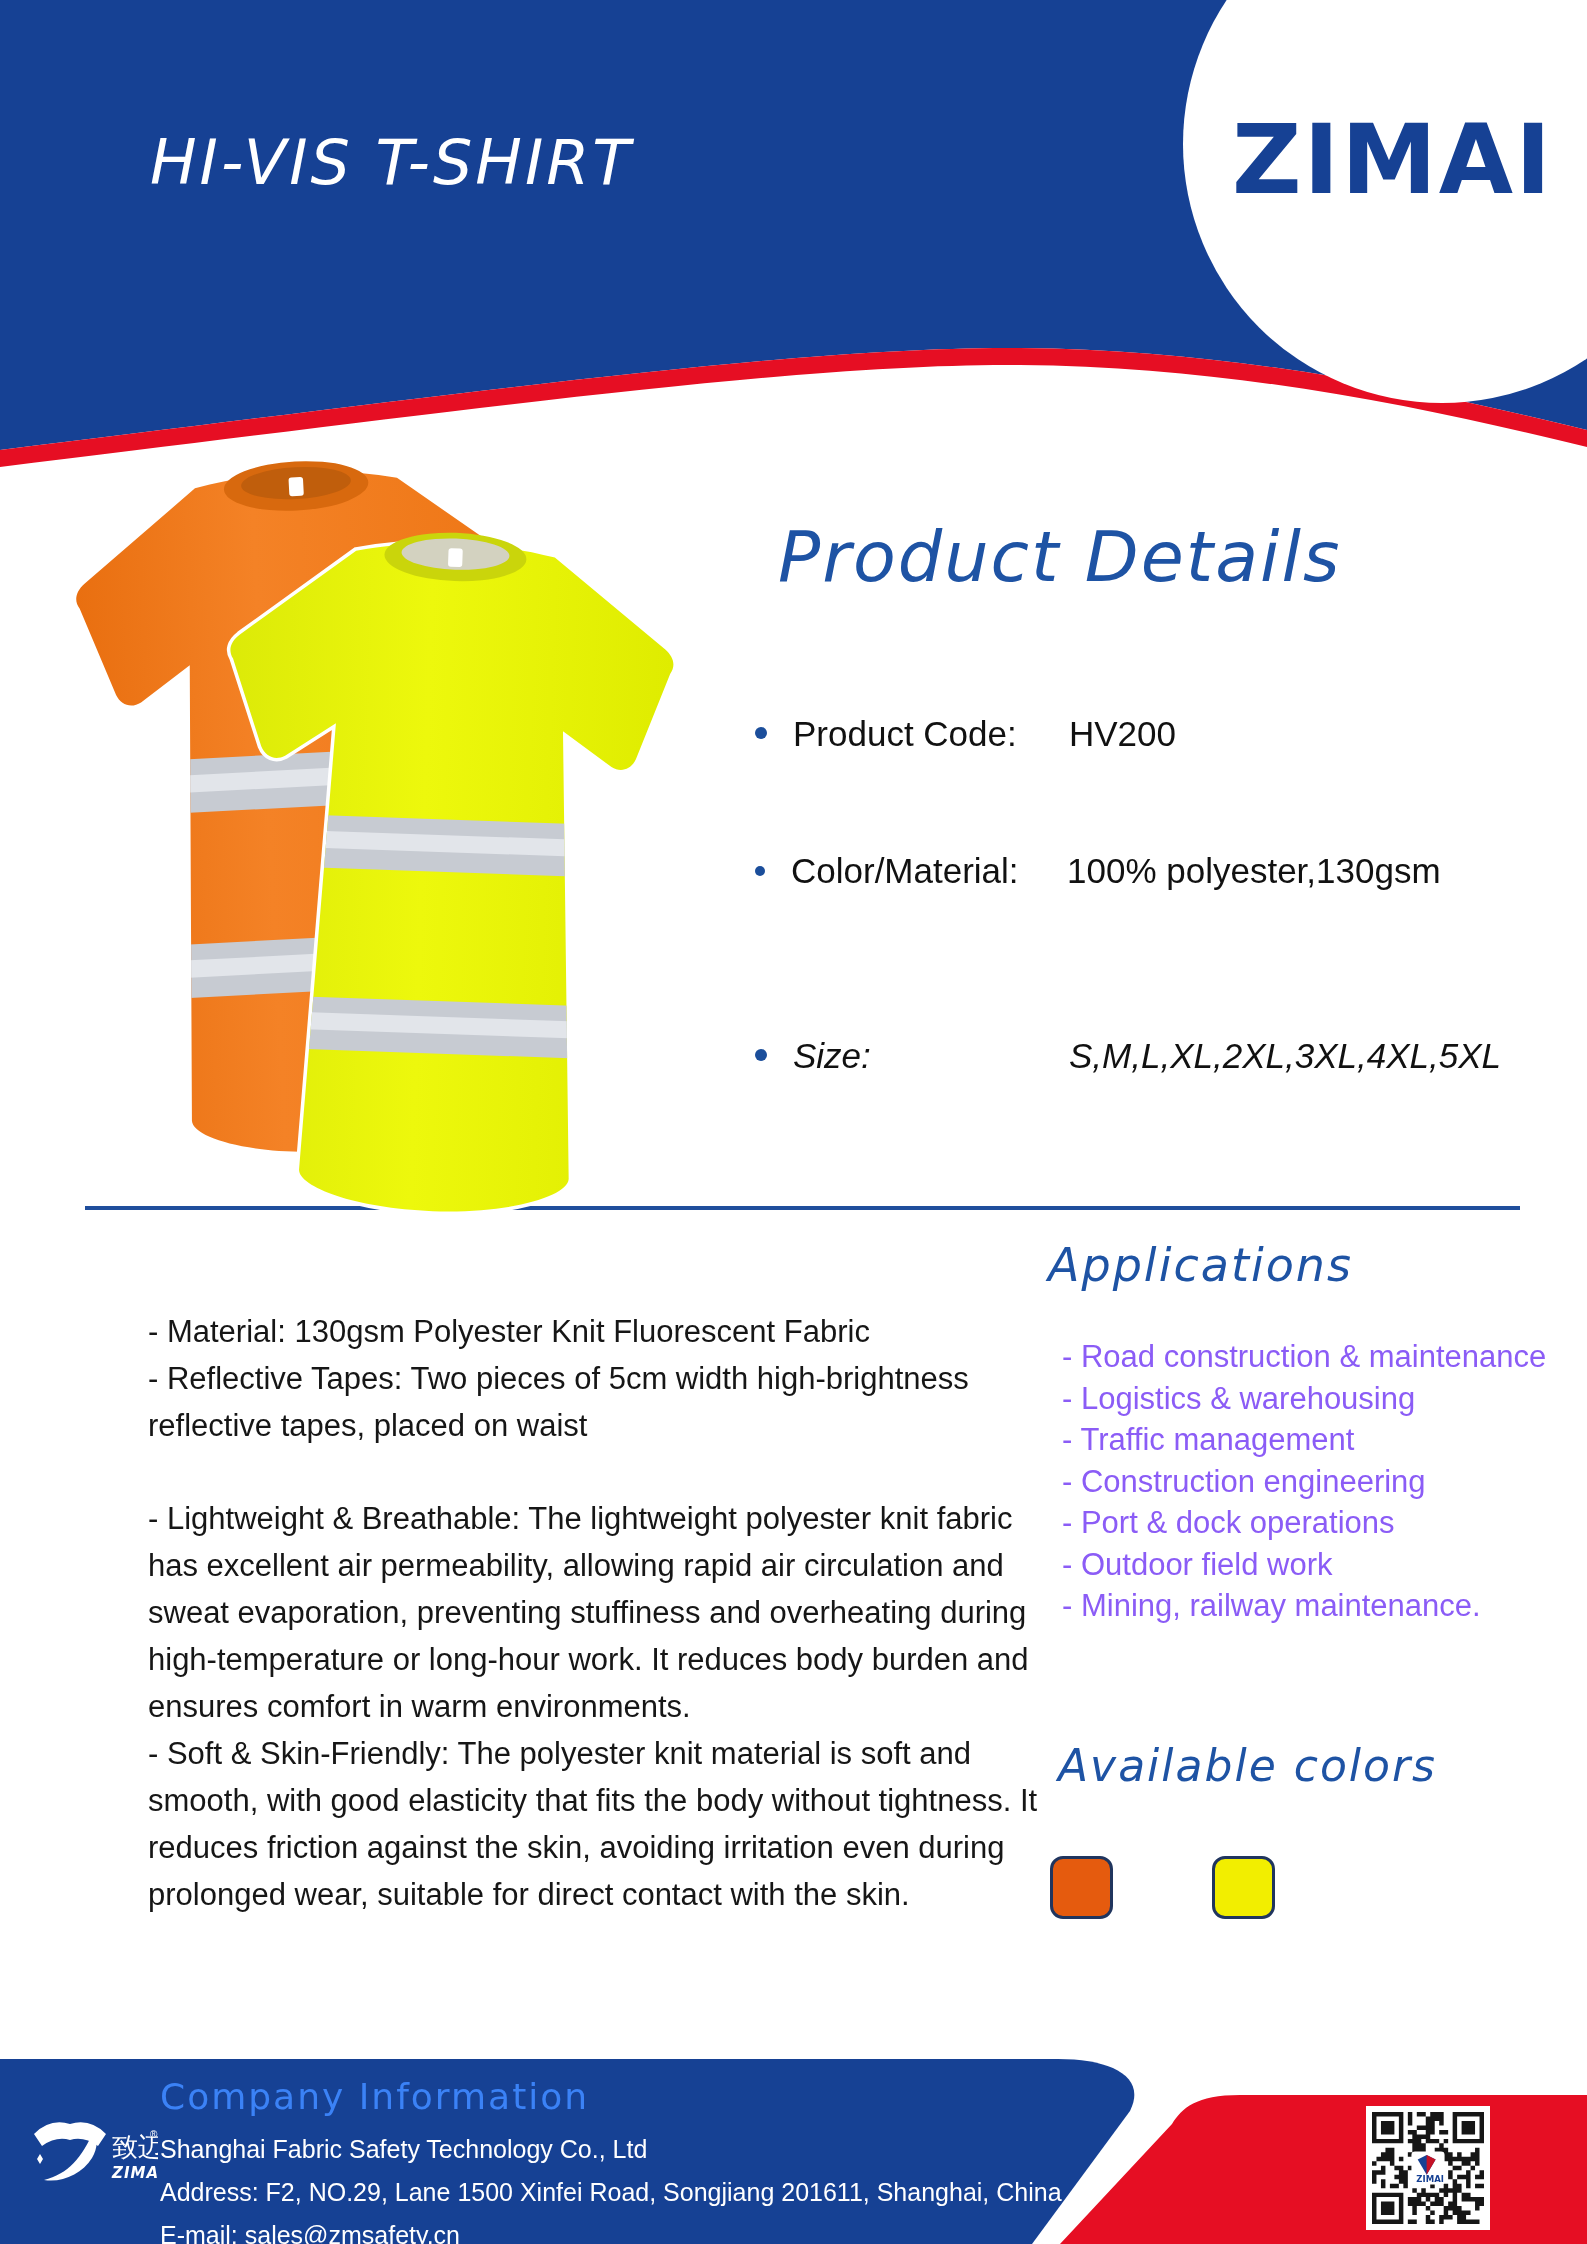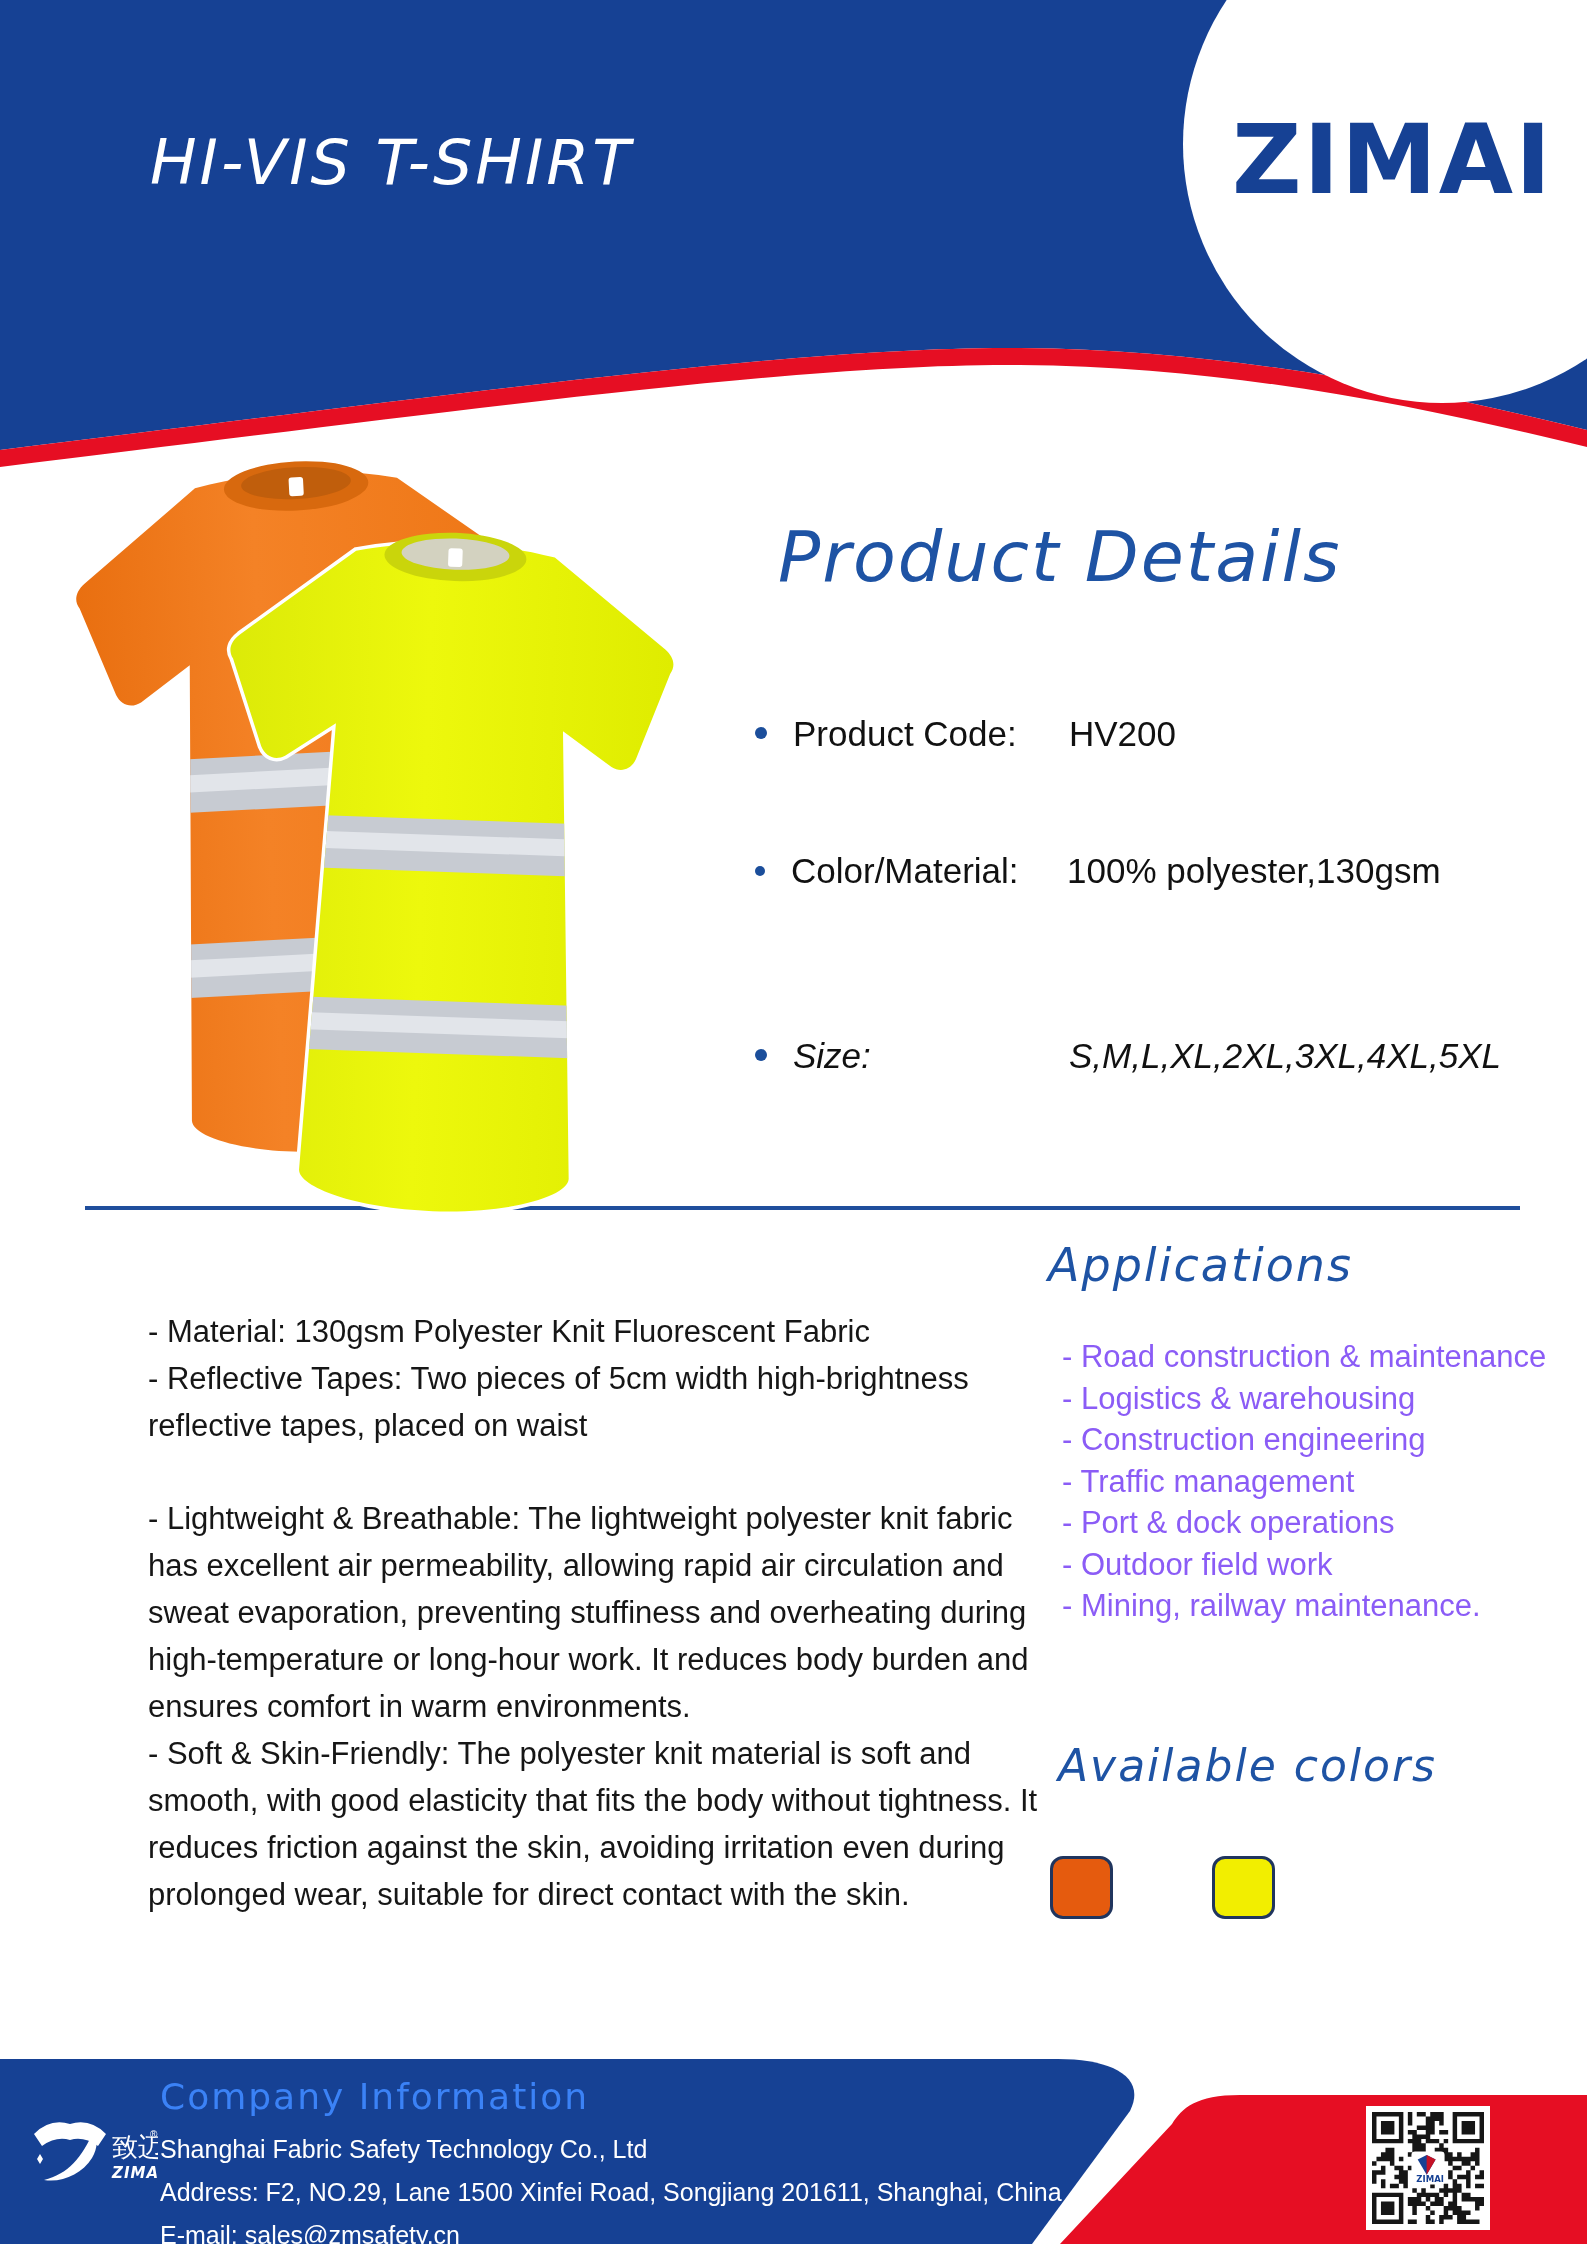--- a/index.html
+++ b/index.html
@@ -151,22 +151,22 @@
     <p>- Material: 130gsm Polyester Knit Fluorescent Fabric</p>
     <p>- Reflective Tapes: Two pieces of 5cm width high-brightness reflective tapes, placed on waist</p>
     <p class="gap">- Lightweight &amp; Breathable: The lightweight polyester knit fabric has excellent air permeability, allowing rapid air circulation and sweat evaporation, preventing stuffiness and overheating during high-temperature or long-hour work. It reduces body burden and ensures comfort in warm environments.</p>
     <p>- Soft &amp; Skin-Friendly: The polyester knit material is soft and smooth, with good elasticity that fits the body without tightness. It reduces friction against the skin, avoiding irritation even during prolonged wear, suitable for direct contact with the skin.</p>
   </div>
 
   <div class="script h-apps">Applications</div>
   <div class="apps-list">
     <div>- Road construction &amp; maintenance</div>
     <div>- Logistics &amp; warehousing</div>
+    <div>- Traffic management</div>
     <div>- Construction engineering</div>
-    <div>- Traffic management</div>
     <div>- Port &amp; dock operations</div>
     <div>- Outdoor field work</div>
     <div>- Mining, railway maintenance.</div>
   </div>
 
   <div class="script h-colors">Available colors</div>
   <div class="swatch orange"></div>
   <div class="swatch yellow"></div>
 
   <svg class="ftr-svg" width="1587" height="186" viewBox="0 0 1587 186">

